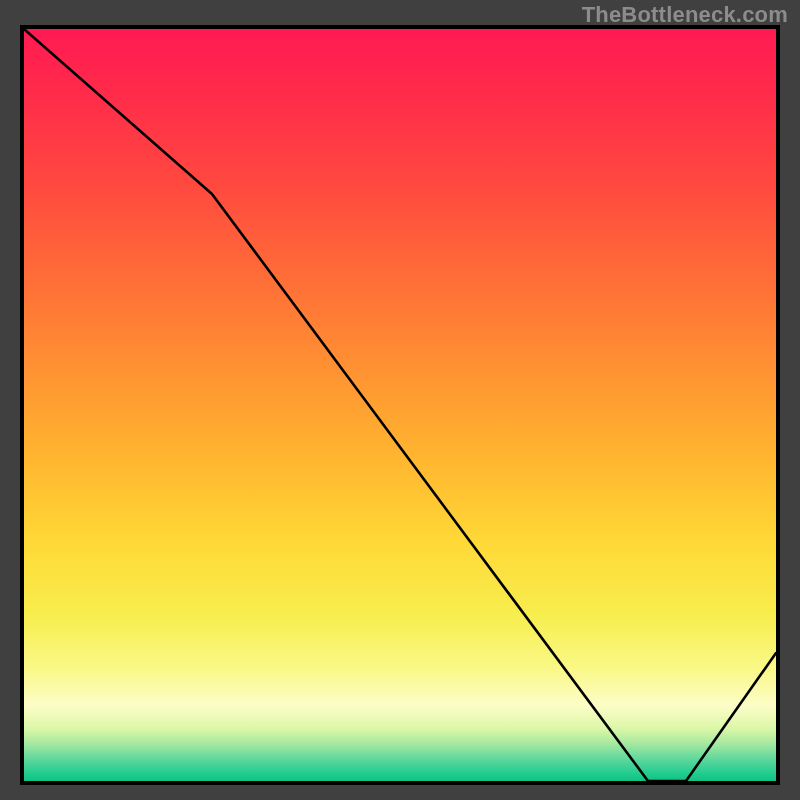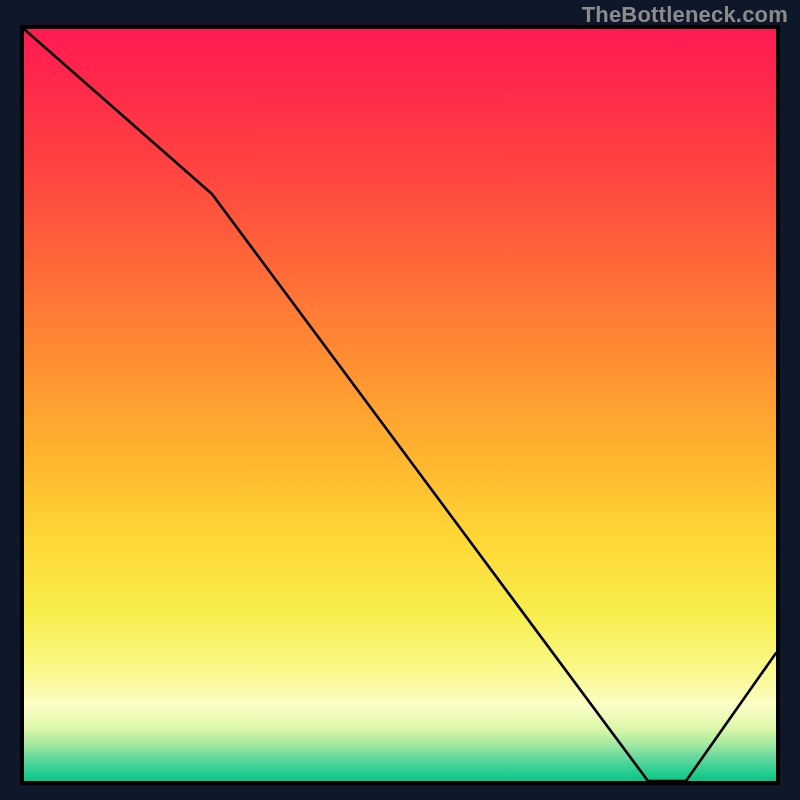--- a/index.html
+++ b/index.html
@@ -7,21 +7,21 @@
     padding: 0;
     width: 800px;
     height: 800px;
     background: #000;
     overflow: hidden;
   }
   .wrap {
     position: relative;
     width: 800px;
     height: 800px;
-    background: #0f172a;
+    background: #404040;
     text-align: right;
   }
   .watermark {
     position: absolute;
     top: 2px;
     right: 12px;
     font-family: Arial, Helvetica, sans-serif;
     font-size: 22px;
     font-weight: 600;
     color: #8c8c8c;

